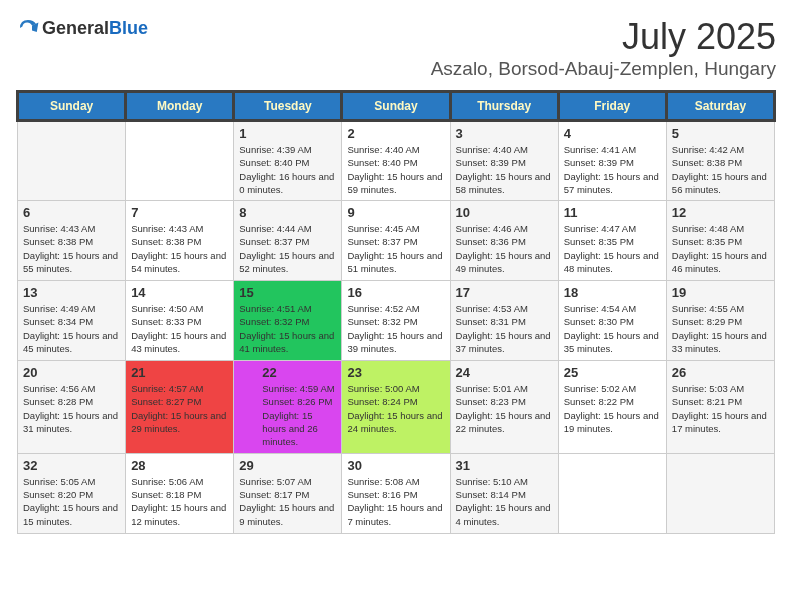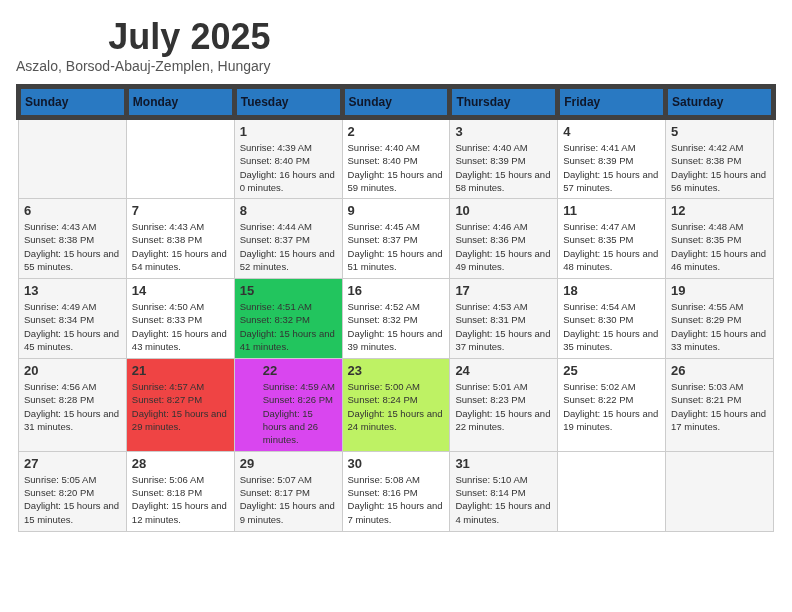--- a/index.html
+++ b/index.html
@@ -33,40 +33,40 @@
     }
     .logo-icon {
       width: 24px;
       height: 24px;
     }
     .title-block {
       text-align: right;
     }
     .month-title {
       font-size: 36px;
-      font-weight: bold;
+      font-weight: normal;
       color: #333;
     }
     .location-title {
-      font-size: 14px;
+      font-size: 19px;
       color: #555;
     }
     table {
       width: 100%;
       border-collapse: collapse;
       table-layout: fixed;
     }
     th {
       background-color: #2979c2;
-      color: #0f172a;
+      color: #fef9c3;
       font-size: 12px;
       font-weight: bold;
       padding: 6px 4px;
-      text-align: left;
-      border: 5px solid #404040;
+      text-align: center;
+      border: 3px solid #404040;
     }
     td {
       vertical-align: top;
       border: 1px solid #ccc;
       padding: 4px 5px;
       font-size: 10px;
       color: #333;
       height: 80px;
       background: #fff;
     }
@@ -88,20 +88,29 @@
       color: #333;
     }
     tr:nth-child(even) td {
       
     }
   </style>
 </head>
 <body>
 
 <div class="header">
+  <div class="logo">
+    <svg class="logo-icon" viewBox="0 0 30 30" xmlns="http://www.w3.org/2000/svg">
+      <path d="M5 15 Q5 5 15 5 Q22 5 25 10 L20 12 Q18 8 14 8 Q9 8 8 13 Z" fill="#2979c2"></path>
+      <path d="M20 12 L28 8 L26 20 L20 18 Z" fill="#2979c2"></path>
+    </svg>
+    <div>
+      <span class="logo-text-general">General</span><span class="logo-text-blue">Blue</span>
+    </div>
+  </div>
   <div class="title-block">
     <div class="month-title">July 2025</div>
     <div class="location-title">Aszalo, Borsod-Abauj-Zemplen, Hungary</div>
   </div>
 </div>
 
 <table>
   <thead>
     <tr>
     <th>Sunday</th>
@@ -223,21 +232,21 @@
           <span class="day-number">25</span>
           <div class="cell-text">Sunrise: 5:02 AM<br>Sunset: 8:22 PM<br>Daylight: 15 hours and 19 minutes.</div>
         </td>
         <td style="background-color: rgb(245, 245, 245);">
           <span class="day-number">26</span>
           <div class="cell-text">Sunrise: 5:03 AM<br>Sunset: 8:21 PM<br>Daylight: 15 hours and 17 minutes.</div>
         </td>
       </tr>
       <tr>
         <td style="background-color: rgb(245, 245, 245);">
-          <span class="day-number">27</span>
+          <span class="day-number">32</span>
           <div class="cell-text">Sunrise: 5:05 AM<br>Sunset: 8:20 PM<br>Daylight: 15 hours and 15 minutes.</div>
         </td>
         <td style="background-color: rgb(255, 255, 255);">
           <span class="day-number">28</span>
           <div class="cell-text">Sunrise: 5:06 AM<br>Sunset: 8:18 PM<br>Daylight: 15 hours and 12 minutes.</div>
         </td>
         <td style="background-color: rgb(245, 245, 245);">
           <span class="day-number">29</span>
           <div class="cell-text">Sunrise: 5:07 AM<br>Sunset: 8:17 PM<br>Daylight: 15 hours and 9 minutes.</div>
         </td>

